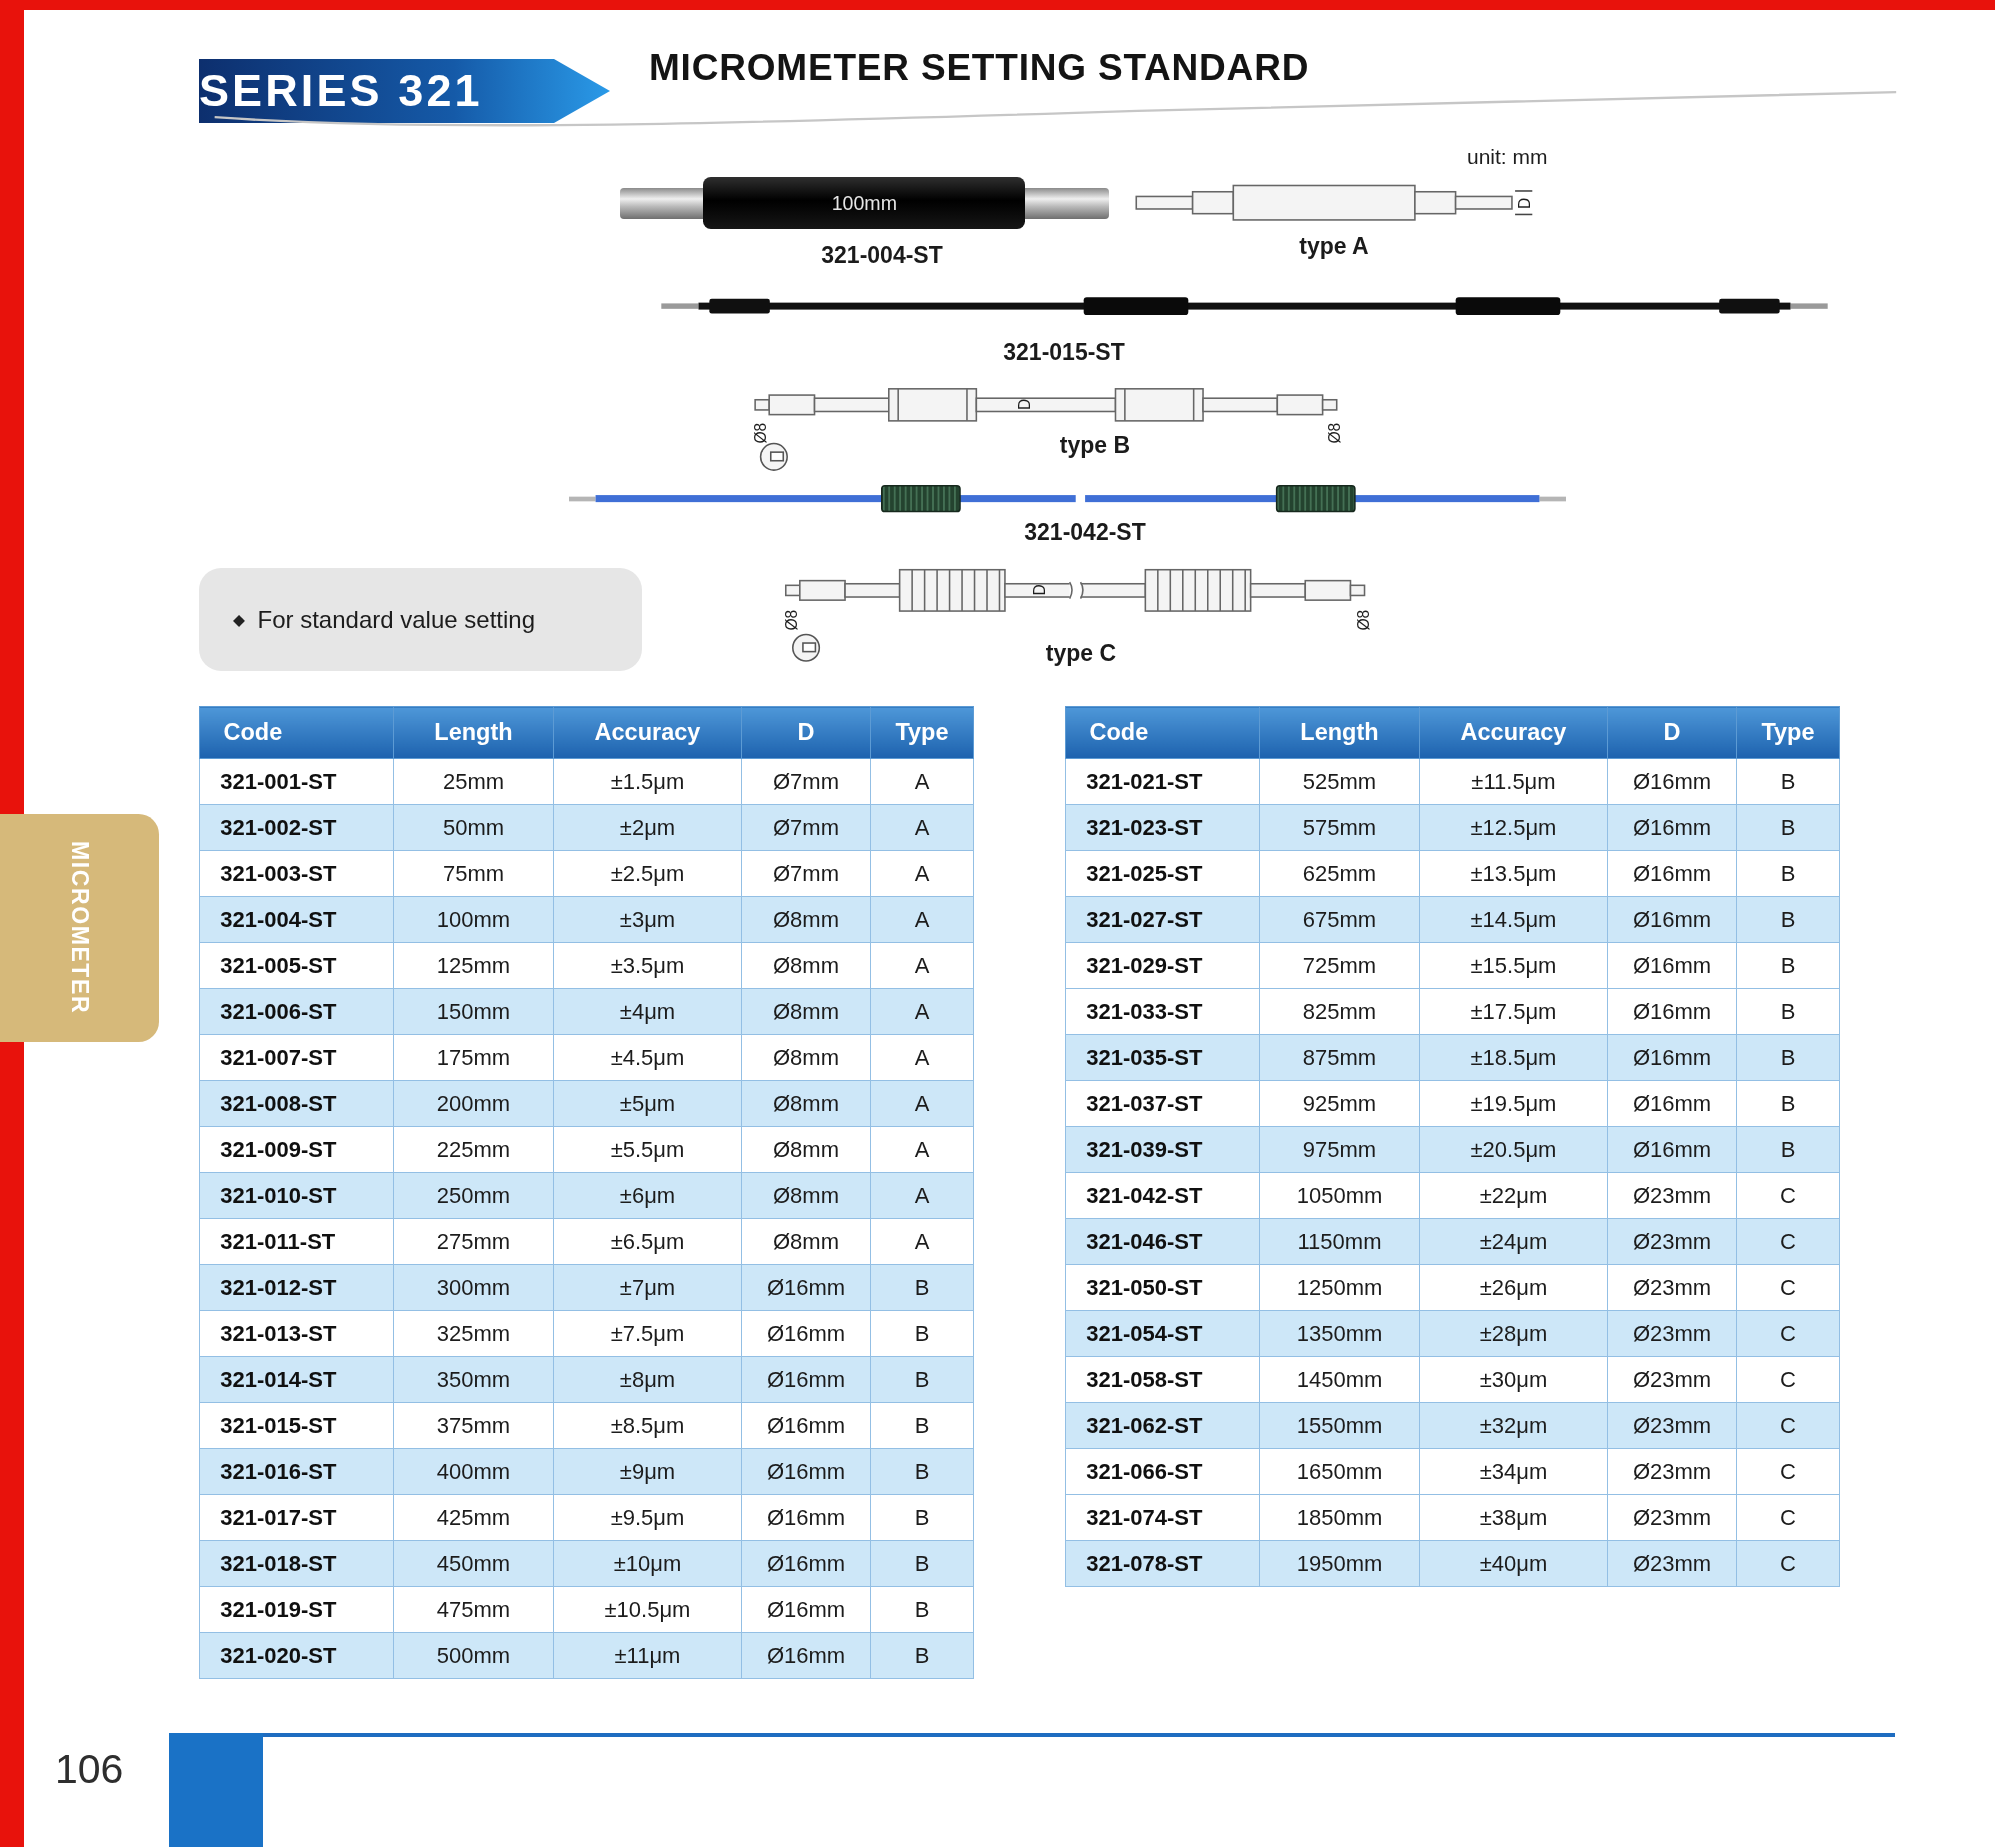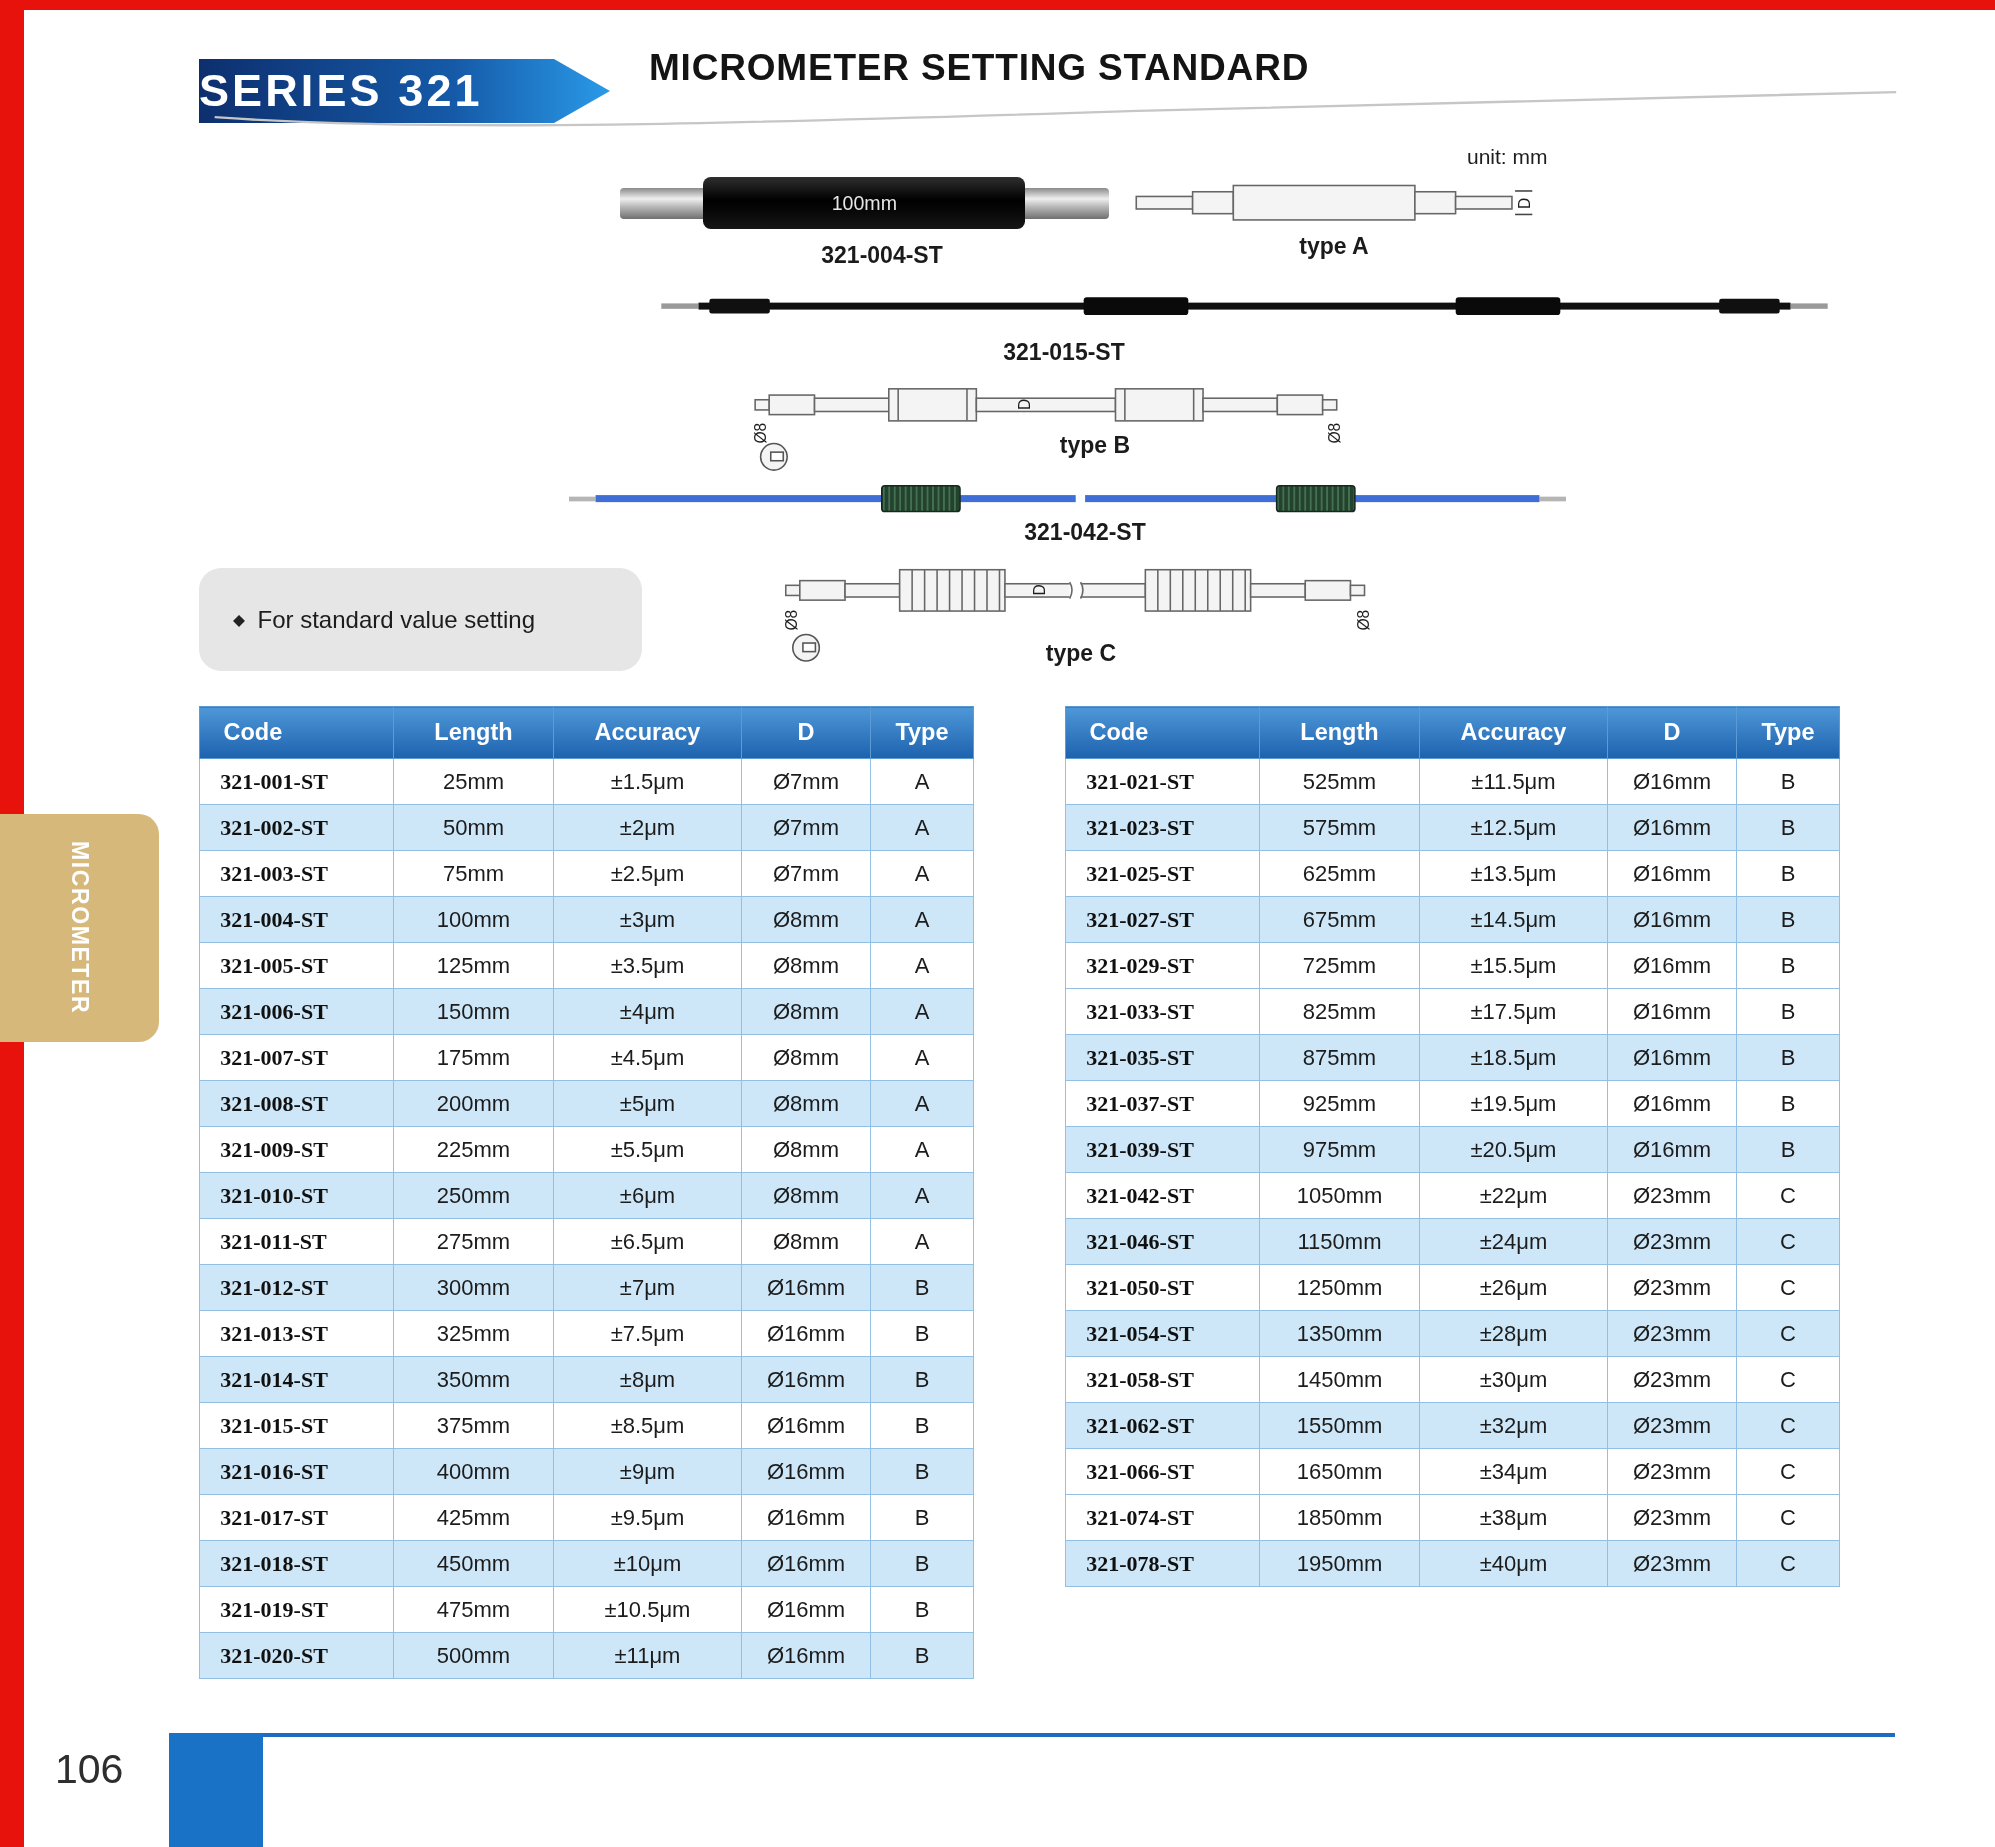--- a/index.html
+++ b/index.html
@@ -48,21 +48,21 @@
   }
   .spec-table th {
     height:52px; background:linear-gradient(180deg,var(--table-head-top,#4e97d8),var(--table-head-bottom,#1d62ae));
     color:#fff; font-size:23.5px; font-weight:bold; text-align:center; border:0.8px solid #5d9bd4;
   }
   .spec-table th:first-child { text-align:left; padding-left:23.5px; }
   .spec-table td {
     height:46px; font-size:22px; color:#1c1c1c; text-align:center;
     border:0.8px solid var(--grid-line,#93bfe4); background:#fff;
   }
-  .spec-table td.code { text-align:left; padding-left:20.3px; font-weight:bold; color:#101010;font-family:Liberation Serif, serif; }
+  .spec-table td.code { text-align:left; padding-left:20.3px; font-weight:bold; color:#101010; }
   .spec-table tr.alt td { background:var(--row-alt,#cde7f8); }
 
   .side-tab {
     position:absolute; left:0; top:814px; width:159px; height:228px; z-index:3;
     background:var(--sidebar-tan,#d6b97a); border-radius:0 20.3px 20.3px 0;
     display:flex; align-items:center; justify-content:center;
   }
   .side-tab span { writing-mode:vertical-rl; font-size:23px; font-weight:bold; color:#fff; letter-spacing:1.6px; }
 
   .bottom-rule { position:absolute; left:199px; top:1733px; width:1696px; height:3.9px; background:#1e6cc0; }

